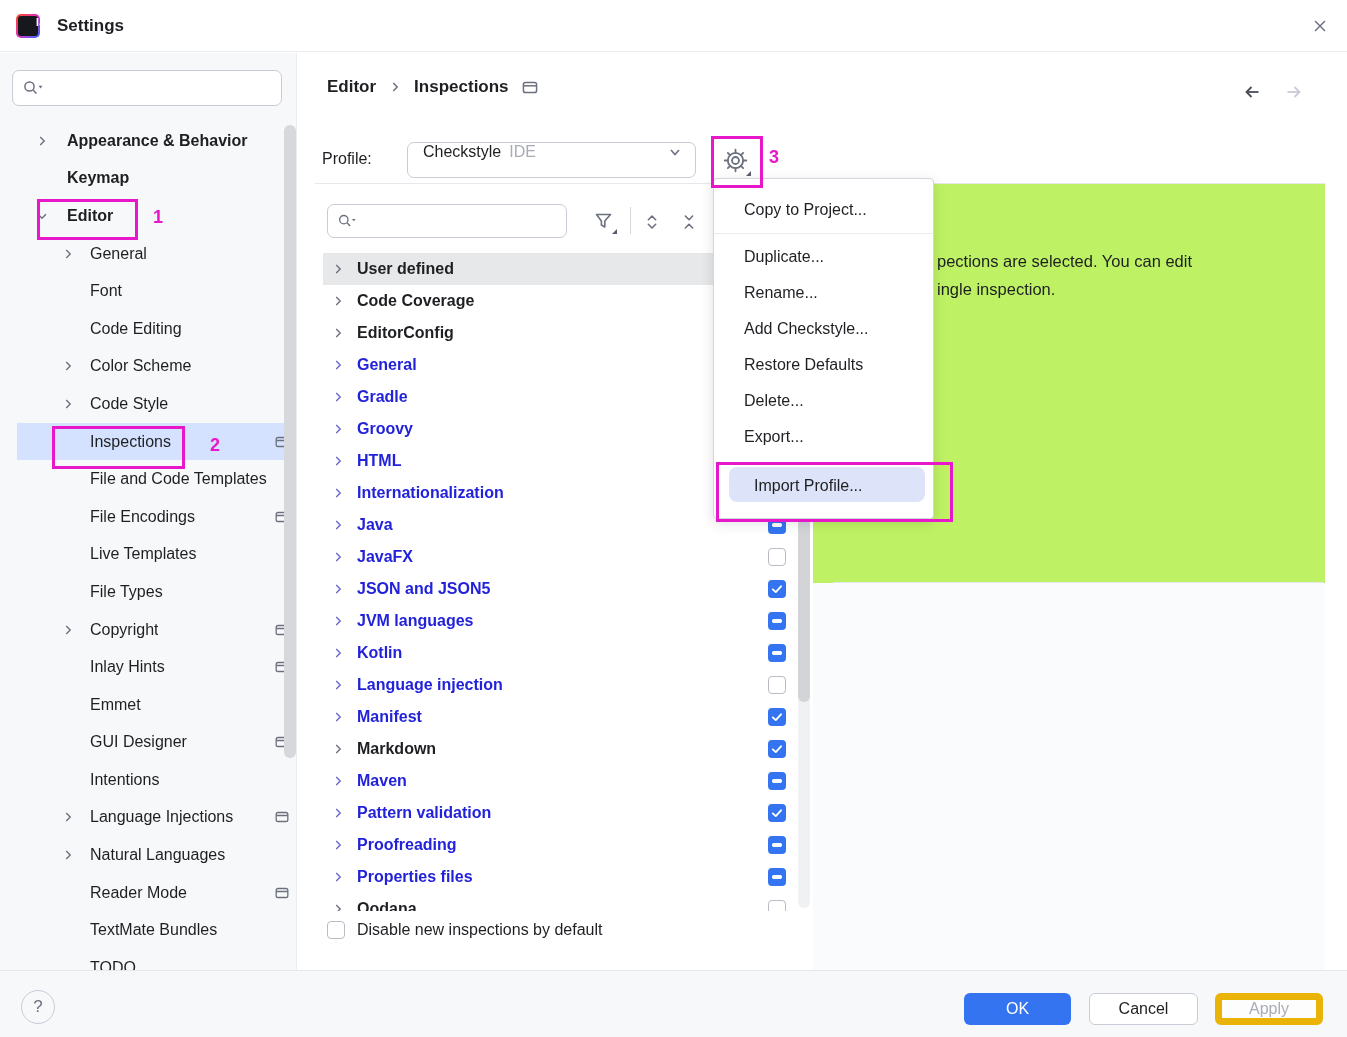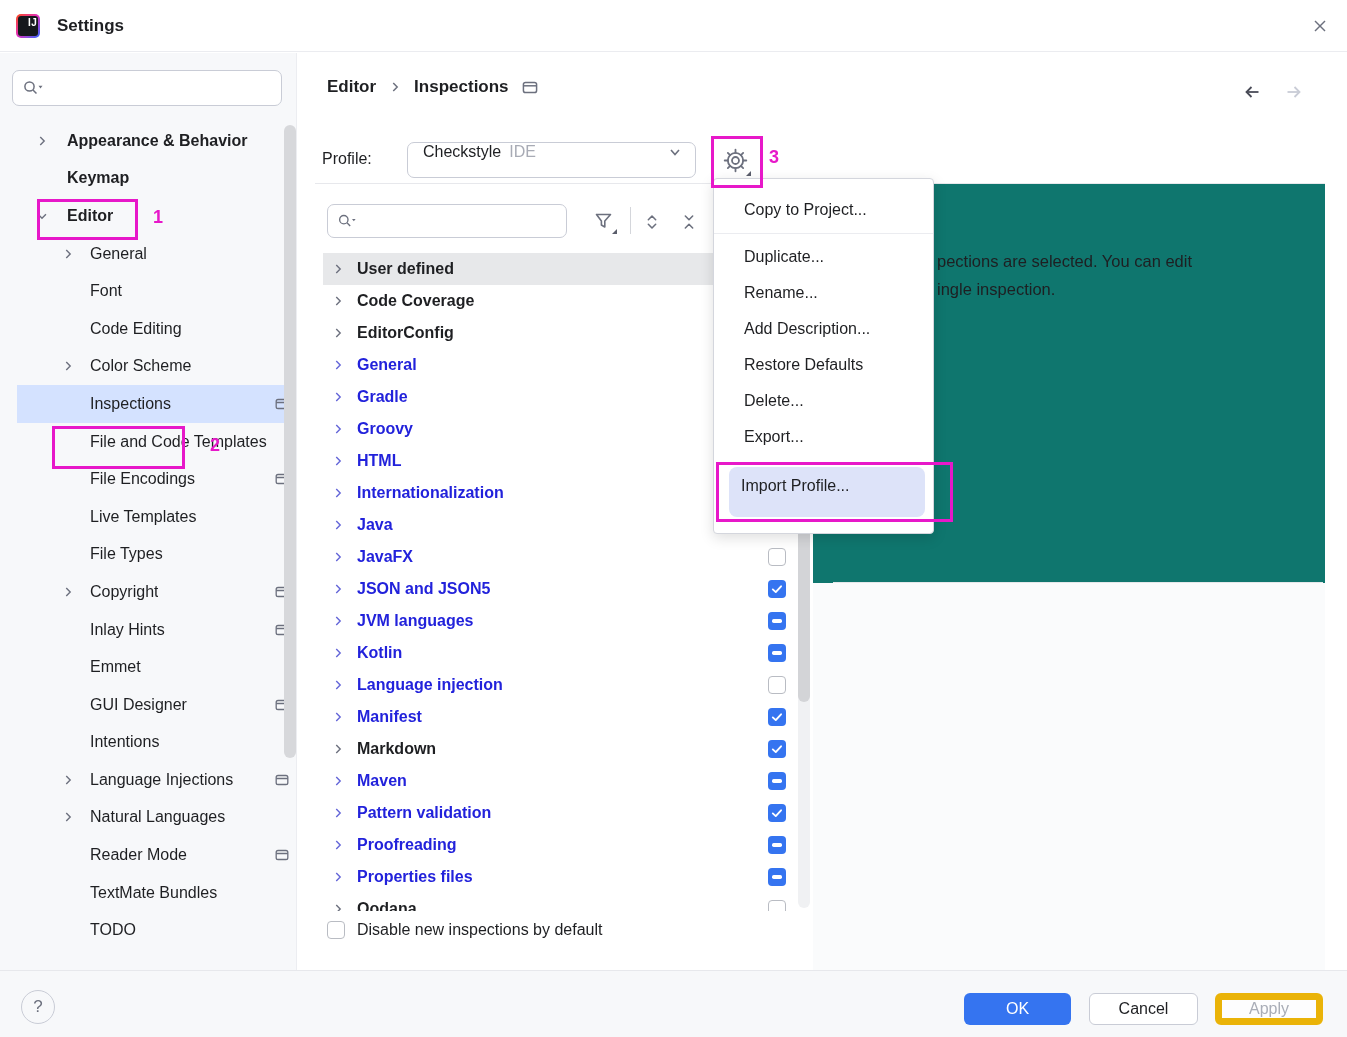--- a/index.html
+++ b/index.html
@@ -3,21 +3,21 @@
 <meta charset="utf-8">
 <style>
   html,body{margin:0;padding:0;background:#e9eaee;}
   #win{position:relative;width:1347px;height:1037px;background:#ffffff;overflow:hidden;
        font-family:"Liberation Sans",sans-serif;color:#1e1f22;font-size:16px;}
   
   .titlebar{position:absolute;left:0;top:0;width:100%;height:52px;background:#fff;border-bottom:1px solid #ebecf0;box-sizing:border-box;}
   .logo{position:absolute;left:16px;top:14px;width:24px;height:24px;border-radius:5px;
         background:linear-gradient(135deg,#fc4a1a 0%,#e32fbe 48%,#2e6bff 100%);}
   .logo .inner{position:absolute;left:2px;top:2px;right:2px;bottom:2px;background:#16181d;border-radius:3px;}
-  .logo .ij{position:absolute;left:12px;top:3px;color:#fff;font-size:10px;font-weight:700;letter-spacing:.5px;}
+  .logo .ij{position:absolute;left:20px;top:3px;color:#fff;font-size:10px;font-weight:700;letter-spacing:.5px;}
   .win-title{position:absolute;left:57px;top:0;line-height:52px;font-size:17px;font-weight:600;}
   .close-btn{position:absolute;right:10px;top:9px;width:34px;height:34px;display:flex;align-items:center;justify-content:center;border-radius:6px;cursor:pointer;}
   
   .sidebar{position:absolute;left:0;top:53px;width:297px;height:917px;background:#f7f8fa;box-sizing:border-box;border-right:1px solid #ecedf1;}
   .s-search{position:absolute;left:12px;top:17px;width:270px;height:36px;background:#fff;border:1px solid #c9ccd6;border-radius:7px;box-sizing:border-box;display:flex;align-items:center;padding-left:9px;}
   .s-search input{border:none;outline:none;flex:1;height:24px;font:15px "Liberation Sans",sans-serif;background:transparent;margin-left:6px;}
   #sidebar-list{position:absolute;left:0;top:69px;right:0;bottom:0;overflow:hidden;padding-left:17px;}
   .s-row{position:relative;height:37.6px;display:flex;align-items:center;white-space:nowrap;cursor:pointer;}
   .s-row.sel{background:var(--selection);}
   .s-row.bold .s-label{font-weight:700;}
@@ -55,29 +55,29 @@
   .t-row.blue .t-label{color:var(--treeblue);}
   .cb{position:absolute;left:445px;top:7px;width:18px;height:18px;border-radius:4px;box-sizing:border-box;display:flex;align-items:center;justify-content:center;cursor:pointer;}
   .cb.unchecked{background:#fff;border:1.6px solid #b9bcc3;}
   .cb.checked,.cb.indeterminate{background:var(--accent);}
   .cb .bar{width:10px;height:3.4px;border-radius:1.7px;background:#fff;}
   .tree-track{position:absolute;left:798px;top:253px;width:12px;height:655px;background:#f0f1f3;border-radius:6px;}
   .tree-thumb{position:absolute;left:798px;top:518px;width:12px;height:184px;background:#d3d4d7;border-radius:6px;}
   .disable-row{position:absolute;left:327px;top:921px;display:flex;align-items:center;gap:12px;}
   .disable-row .cb2{width:18px;height:18px;border-radius:4px;border:1.6px solid #b9bcc3;background:#fff;box-sizing:border-box;cursor:pointer;}
   
-  .right-panel{position:absolute;left:813px;top:184px;width:512px;height:786px;background:#0f766e;}
+  .right-panel{position:absolute;left:813px;top:184px;width:512px;height:786px;background:#bef264;}
   .right-panel .lower{position:absolute;left:0;top:399px;right:0;bottom:0;background:#fafbfc;}
   .rp-line{position:absolute;left:124px;white-space:nowrap;font-size:16.5px;}
   .rp-divider{position:absolute;left:20px;top:398px;width:490px;height:1px;background:#e5e7ea;}
   
   #menu{position:absolute;left:713px;top:178px;width:221px;background:#fff;border:1px solid #d4d6dd;border-radius:4px;box-sizing:border-box;padding:13px 0 16px 0;box-shadow:0 4px 14px rgba(0,0,0,.13);z-index:10;}
   .m-item{height:36px;line-height:36px;padding-left:30px;white-space:nowrap;cursor:pointer;}
   .m-sep{height:1px;background:#ebecf0;margin:5px 0;}
-  .m-item.hl{height:50px;line-height:38px;margin:12px 8px 0 15px;padding-left:12px;border-radius:8px;background:#dde3f9;}
+  .m-item.hl{height:35px;line-height:38px;margin:12px 8px 0 15px;padding-left:25px;border-radius:8px;background:#dde3f9;}
   
   .ann-box{position:absolute;border:3px solid var(--pink);z-index:20;pointer-events:none;}
   .ann-num{position:absolute;color:var(--pink);font-size:18px;font-weight:700;z-index:20;}
   #ann1{left:37px;top:199px;width:95px;height:35px;}
   #ann1n{left:153px;top:207px;}
   #ann2{left:52px;top:426px;width:127px;height:37px;}
   #ann2n{left:210px;top:435px;}
   #ann3{left:711px;top:136px;width:46px;height:46px;}
   #ann3n{left:769px;top:147px;}
   #ann4{left:716px;top:462px;width:231px;height:54px;z-index:22;}
@@ -144,20 +144,26 @@
           <span class="s-label">Font</span>
         </div>
         <div class="s-row lvl1">
           <span class="s-label">Code Editing</span>
         </div>
         <div class="s-row lvl1">
           <svg width="14" height="14" viewBox="0 0 16 16" fill="none" stroke="#6c707e" stroke-width="1.6" class="s-chev">
             <polyline points="6,3.5 10.5,8 6,12.5"></polyline>
           </svg>
           <span class="s-label">Color Scheme</span>
+        </div>
+        <div class="s-row lvl1">
+          <svg width="14" height="14" viewBox="0 0 16 16" fill="none" stroke="#6c707e" stroke-width="1.6" class="s-chev">
+            <polyline points="6,3.5 10.5,8 6,12.5"></polyline>
+          </svg>
+          <span class="s-label">Code Style</span>
         </div>
         <div class="s-row lvl1 sel">
           <span class="s-label">Inspections</span>
           <svg width="16" height="15" viewBox="0 0 16 16" fill="none" stroke="#6c707e" stroke-width="1.4" class="s-ico">
             <rect x="1.8" y="3.2" width="12.4" height="9.6" rx="2"></rect>
             <line x1="1.8" y1="6.4" x2="14.2" y2="6.4"></line>
           </svg>
         </div>
         <div class="s-row lvl1">
           <span class="s-label">File and Code Templates</span>
@@ -497,21 +503,21 @@
   <div class="disable-row">
     <div class="cb2"></div>
     <span>Disable new inspections by default</span>
   </div>
 
   <div id="menu">
       <div class="m-item">Copy to Project...</div>
       <div class="m-sep"></div>
       <div class="m-item">Duplicate...</div>
       <div class="m-item">Rename...</div>
-      <div class="m-item">Add Description...</div>
+      <div class="m-item">Add Checkstyle...</div>
       <div class="m-item">Restore Defaults</div>
       <div class="m-item">Delete...</div>
       <div class="m-item">Export...</div>
       <div class="m-item hl">Import Profile...</div>
     </div>
 
   <div class="ann-box" id="ann1"></div>
   <div class="ann-num" id="ann1n">1</div>
   <div class="ann-box" id="ann2"></div>
   <div class="ann-num" id="ann2n">2</div>

